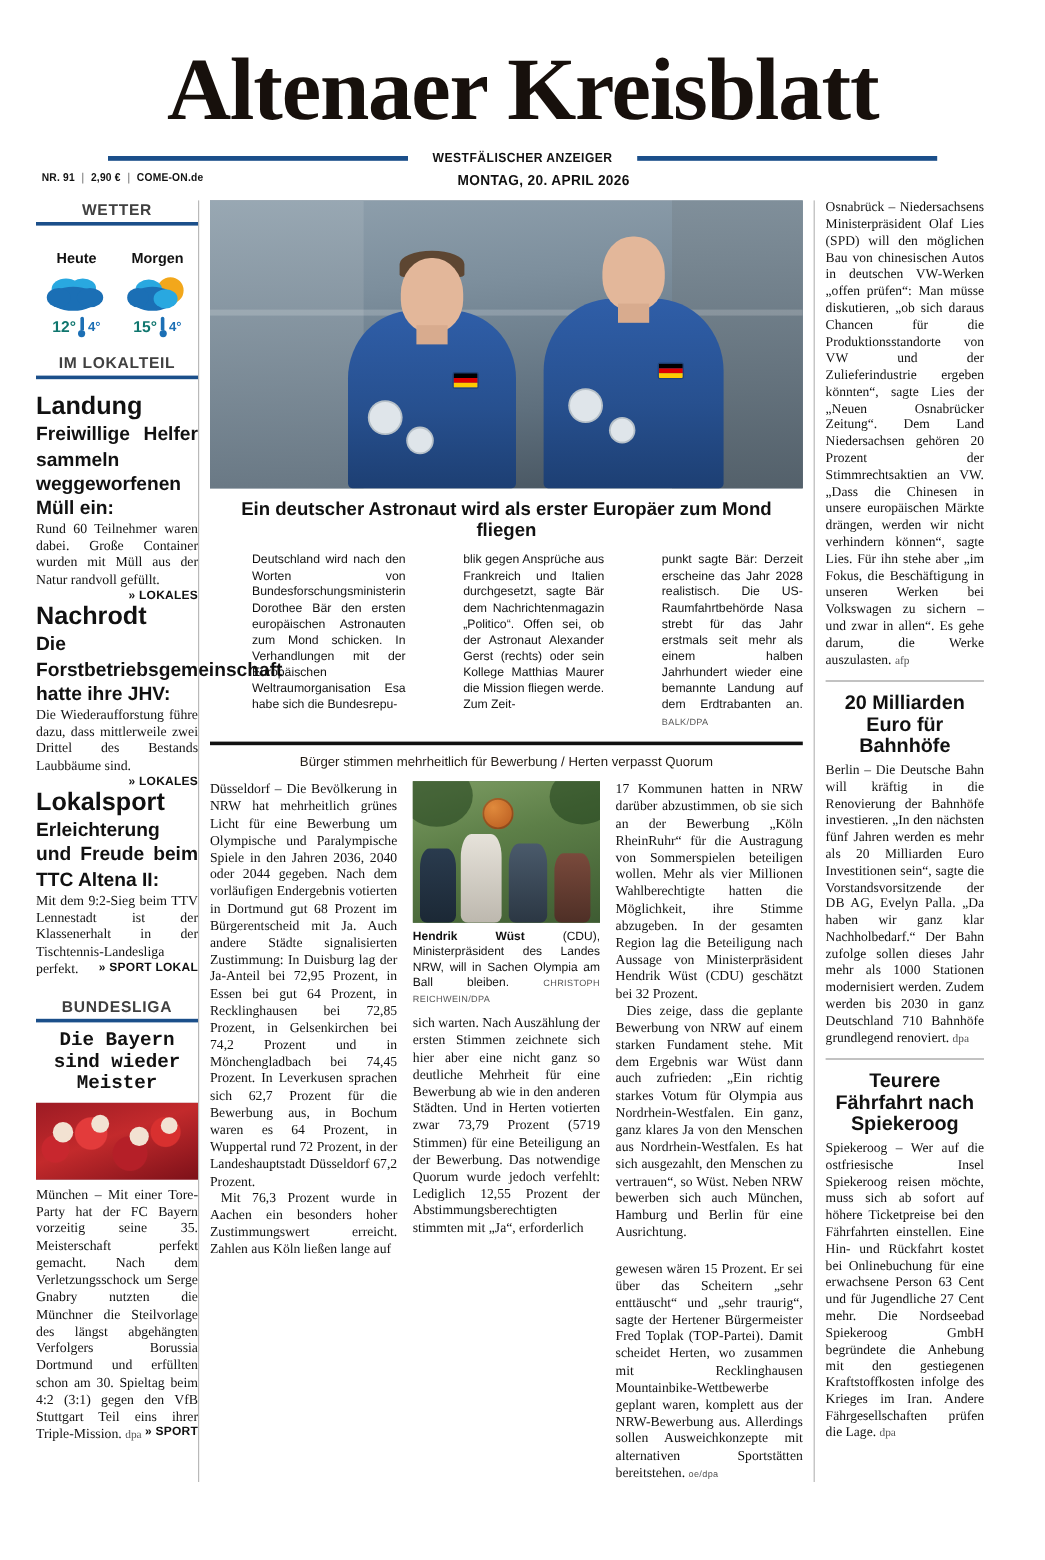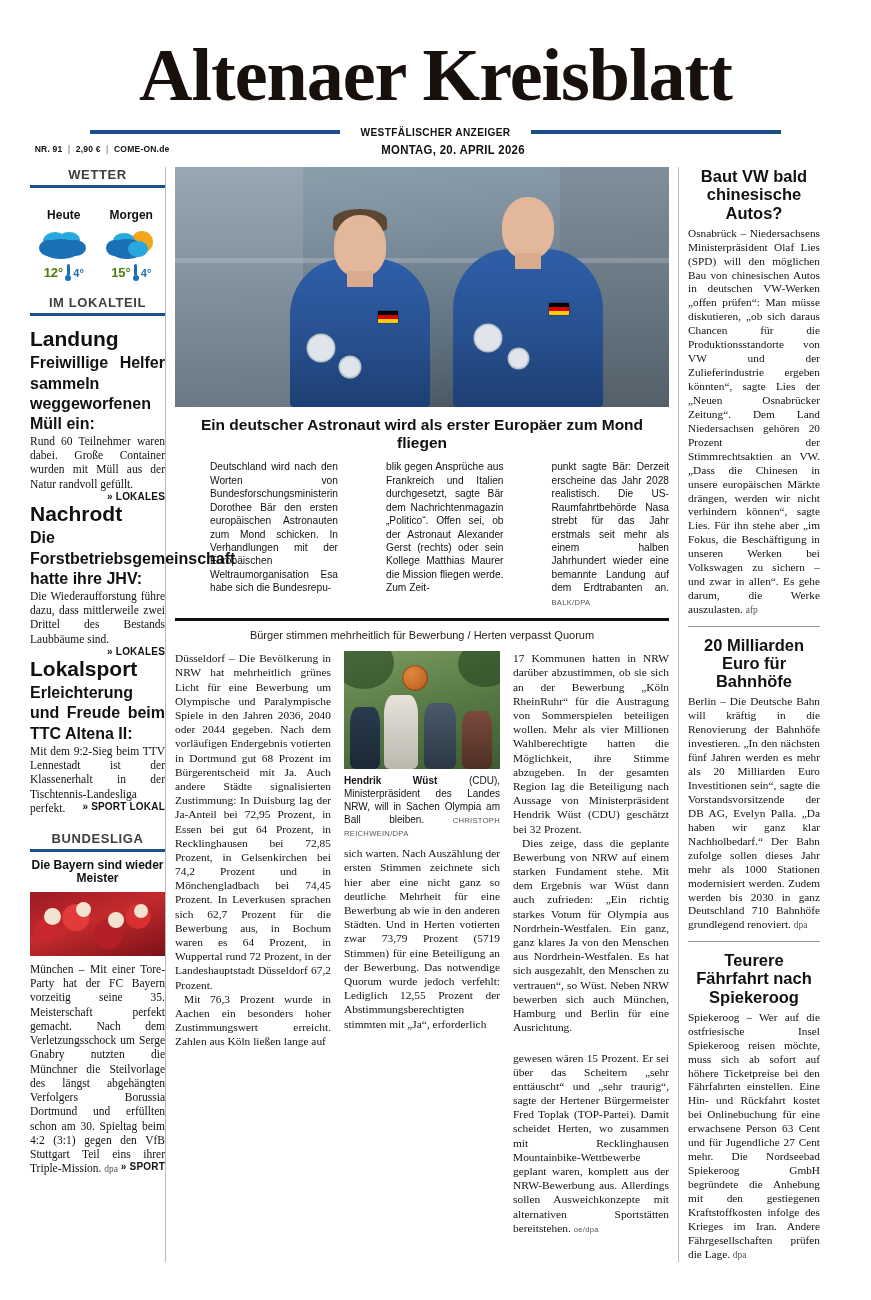--- a/index.html
+++ b/index.html
@@ -72,21 +72,21 @@
   .wx{width:60px;text-align:center;}
   .wx-day{
     font-family:"Liberation Sans",sans-serif;font-weight:700;
     font-size:12px;color:#111;margin-bottom:5px;
   }
   .wx-icon{height:34px;position:relative;margin-bottom:3px;}
   .wx-temps{
     display:flex;align-items:center;justify-content:center;gap:2px;
     font-family:"Liberation Sans",sans-serif;font-weight:700;font-size:13px;
   }
-  .t-hi{color:#4d7c0f;}
+  .t-hi{color:#0f766e;}
   .t-lo{color:#1b6fb5;font-size:11px;}
   .thermo{
     width:6px;height:17px;position:relative;display:inline-block;
   }
   .thermo i{
     position:absolute;left:1.5px;top:0;width:3px;height:11px;
     background:#1b6fb5;border-radius:2px 2px 0 0;display:block;
   }
   .thermo b{
     position:absolute;left:0;bottom:0;width:6px;height:6px;border-radius:50%;
@@ -108,22 +108,22 @@
   }
   .ref{
     font-family:"Liberation Sans",sans-serif;font-weight:700;
     font-size:10px;letter-spacing:0.2px;white-space:nowrap;
   }
   .ref-right{float:right;}
 
   
   .bl-head{margin-top:16px;}
   .bl-title{
-    font-family:Liberation Sans, sans-serif;font-weight:700;
-    font-size:12px;line-height:1.12;text-align:center;color:#111;
+    font-family:Liberation Mono, monospace;font-weight:700;
+    font-size:16px;line-height:1.12;text-align:center;color:#111;
     margin:6px 0 6px 0;
   }
   .bl-photo{
     width:100%;height:64px;position:relative;overflow:hidden;
     background:#8a1220;margin-bottom:6px;
   }
   .bl-photo .crowd{position:absolute;inset:0;
     background:
       radial-gradient(circle at 12% 60%, #c8272e 0 11px, transparent 12px),
       radial-gradient(circle at 34% 40%, #e33b3b 0 13px, transparent 14px),
@@ -450,21 +450,20 @@
         </div>
       </div>
 
     </div>
 
     <div class="vrule"></div>
 
     <div class="col-right" style="padding-left:9px;box-sizing:border-box">
 
       <div>
-        <div class="r-title">Baut VW bald chinesische Autos?</div>
         <div class="r-body">
           <span>Osnabrück – Niedersachsens Ministerpräsident Olaf Lies (SPD) will den möglichen Bau von chinesischen Autos in deutschen VW-Werken „offen prüfen“: Man müsse diskutieren, „ob sich daraus Chancen für die Produktionsstandorte von VW und der Zulieferindustrie ergeben könnten“, sagte Lies der „Neuen Osnabrücker Zeitung“. Dem Land Niedersachsen gehören 20 Prozent der Stimmrechtsaktien an VW. „Dass die Chinesen in unsere europäischen Märkte drängen, werden wir nicht verhindern können“, sagte Lies. Für ihn stehe aber „im Fokus, die Beschäftigung in unseren Werken bei Volkswagen zu sichern – und zwar in allen“. Es gehe darum, die Werke auszulasten.</span>
           <span class="dpa-note">afp</span>
         </div>
       </div>
 
       <div class="hr-thin"></div>
 
       <div>
         <div class="r-title">20 Milliarden Euro für Bahnhöfe</div>

